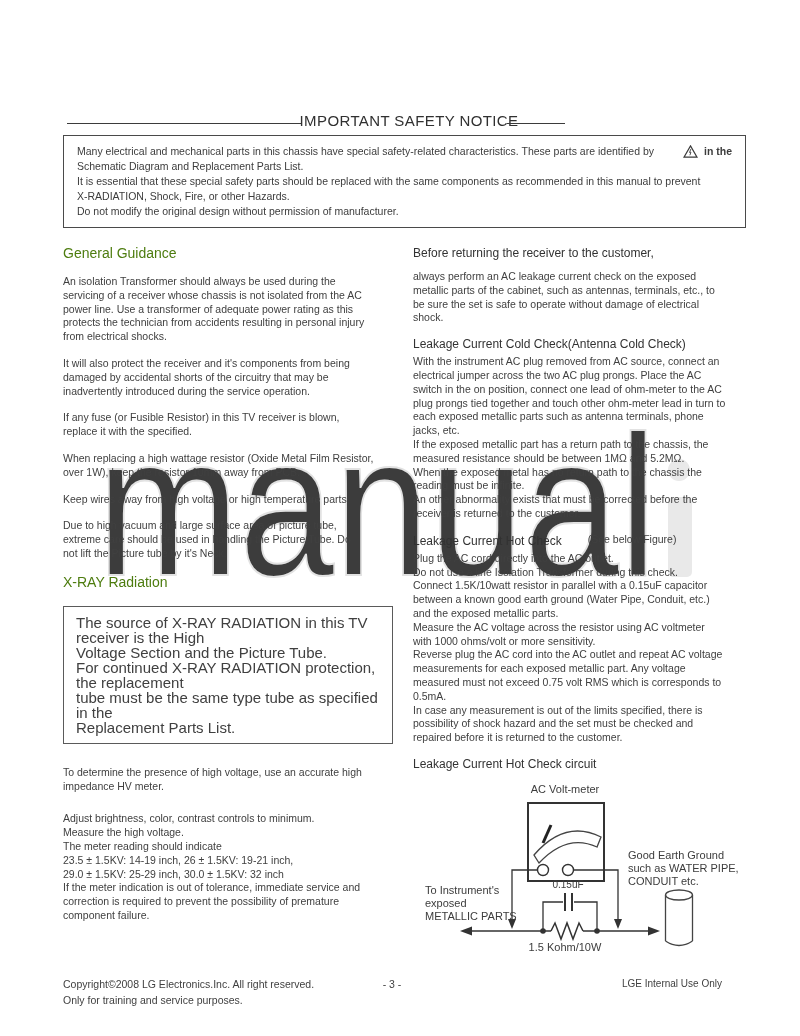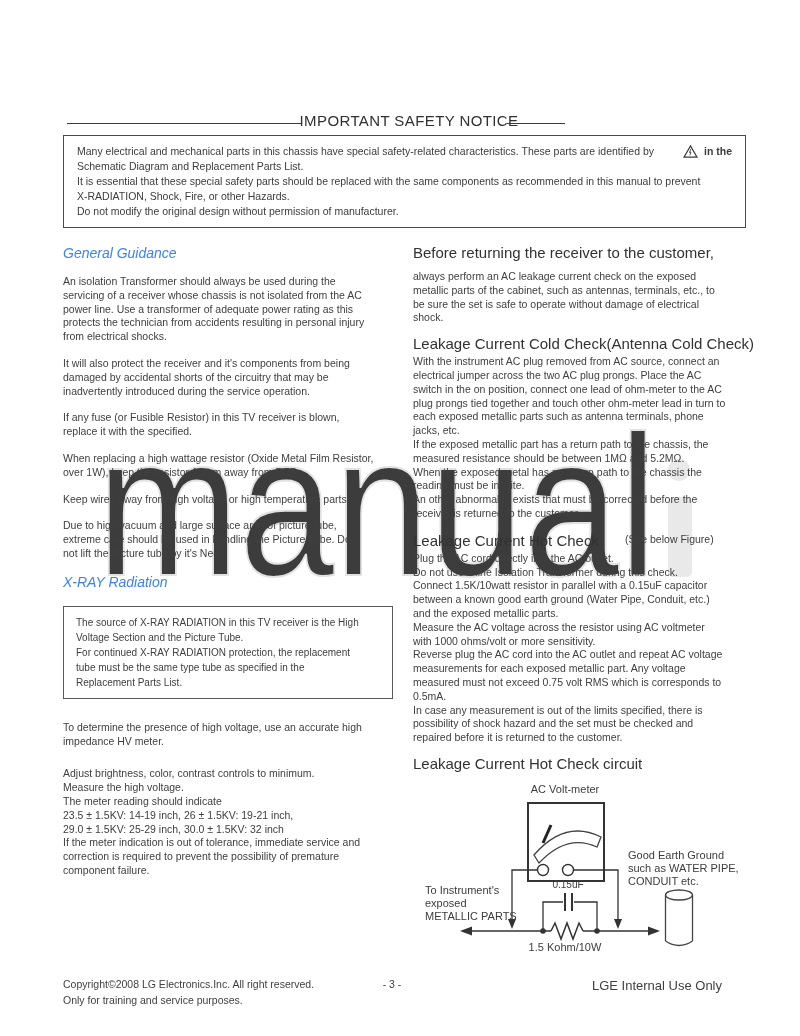--- a/index.html
+++ b/index.html
@@ -34,41 +34,41 @@
   }
   .notice-line1 { display:flex; align-items:center; }
   .notice-line1 .after-icon-group { margin-left:auto; display:flex; align-items:center; gap:6px; padding-left:8px;font-weight:bold; }
   .pre-line { white-space:pre-line; }
 
   
   .col { position:absolute; top:245px; font-size:10.5px; line-height:13.8px; color:#404040; }
   .col-left  { left:63px;  width:332px; }
   .col-right { left:413px; width:347px; }
   .p { white-space:pre-line; margin:0 0 13px 0; }
-  .h-lg { font-size:14px; color:#3b82f6; margin:0 0 13px 0; line-height:17px;font-style:italic; }
-  .h-md { font-size:15px; color:#323232; margin:0 0 3px 0; line-height:16px; }
+  .h-lg { font-size:14px; color:#4d7c0f; margin:0 0 13px 0; line-height:17px; }
+  .h-md { font-size:12px; color:#323232; margin:0 0 3px 0; line-height:16px; }
   .h-xray { margin-top:2px; margin-bottom:15px; }
   .warning-label { font-size:11px; margin:0 0 9px 0; }
   .warning-box {
     border:1px solid #5a5a5a; box-sizing:border-box; width:330px;
     padding:8px 10px 8px 12px; margin:0 0 22px 0;
-    font-size:10px; line-height:15px; white-space:pre-line;
+    font-size:15px; line-height:15px; white-space:pre-line;
   }
   .mb9 { margin-bottom:9px; }
   .mb12 { margin-bottom:12px; }
   .hot-row { display:flex; align-items:flex-start; margin-bottom:3px; }
   .hot-note { font-size:10.5px; color:#404040; margin-left:26px; }
   .h-circuit { margin-top:10px; margin-bottom:5px; }
 
   .circuit-svg { display:block; margin-left:2px; }
 
   
   .footer-left  { position:absolute; left:63px; top:977px; font-size:10.5px; line-height:15.5px; color:#3f3f3f; }
   .footer-center{ position:absolute; left:0; top:978px; width:784px; text-align:center; font-size:10.5px; color:#3f3f3f; }
-  .footer-right { position:absolute; right:78px; top:978px; font-size:13px; color:#3f3f3f; }
+  .footer-right { position:absolute; right:78px; top:978px; font-size:10px; color:#3f3f3f; }
 
   svg text { font-family:"Liberation Sans", sans-serif; fill:#3c3c3c; }
 </style>
 </head>
 <body>
 
 <div class="page">
 
   <svg class="watermark" width="705" height="185" viewBox="0 0 705 185">
     <text x="2" y="160" font-family="DejaVu Serif, serif" font-size="200" textLength="560" lengthAdjust="spacingAndGlyphs" fill="none" stroke="#e2e2e2" stroke-width="2">manual</text>

